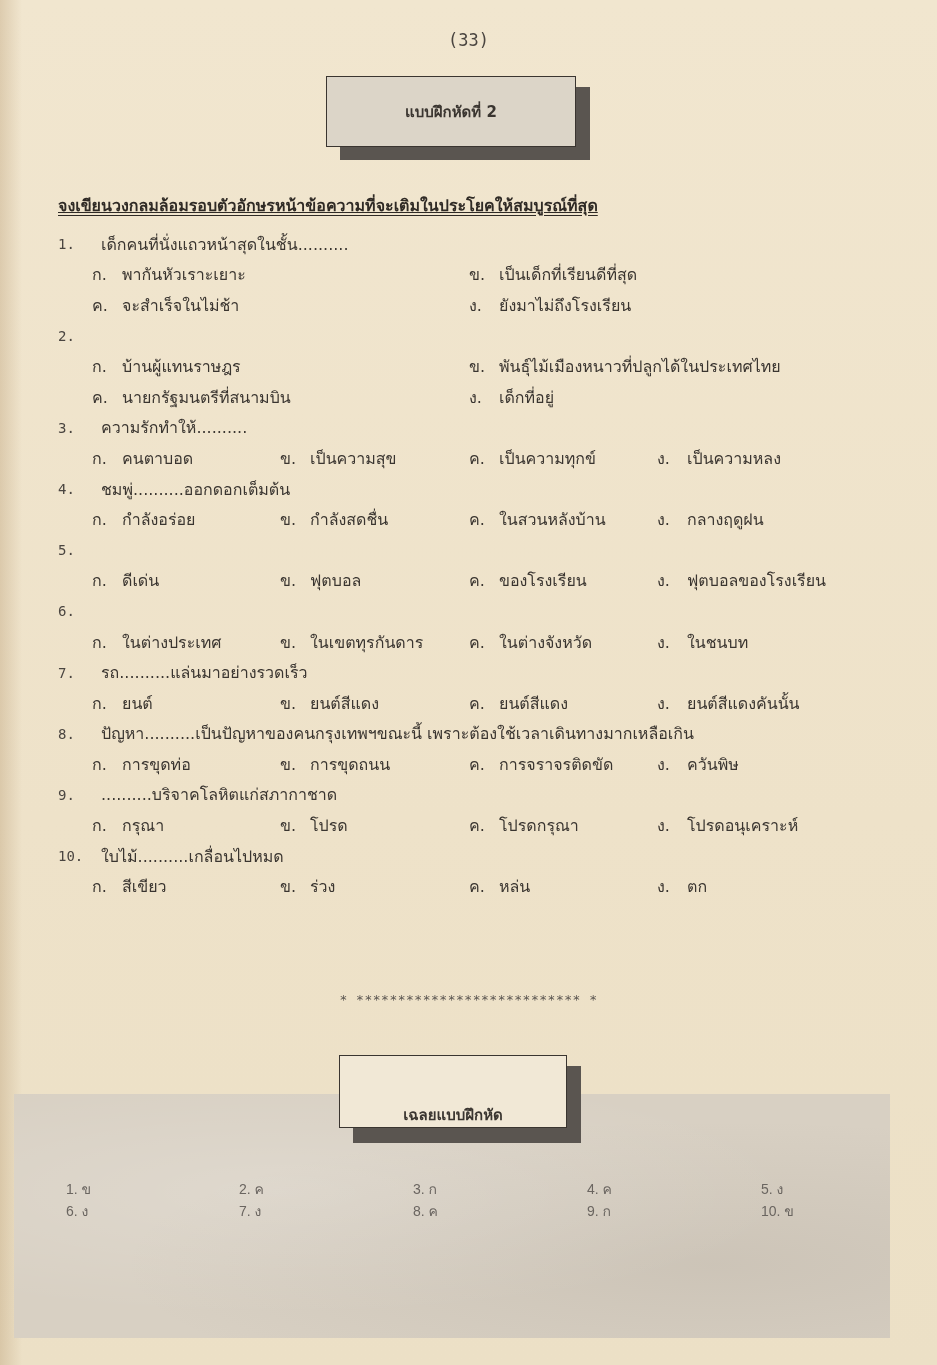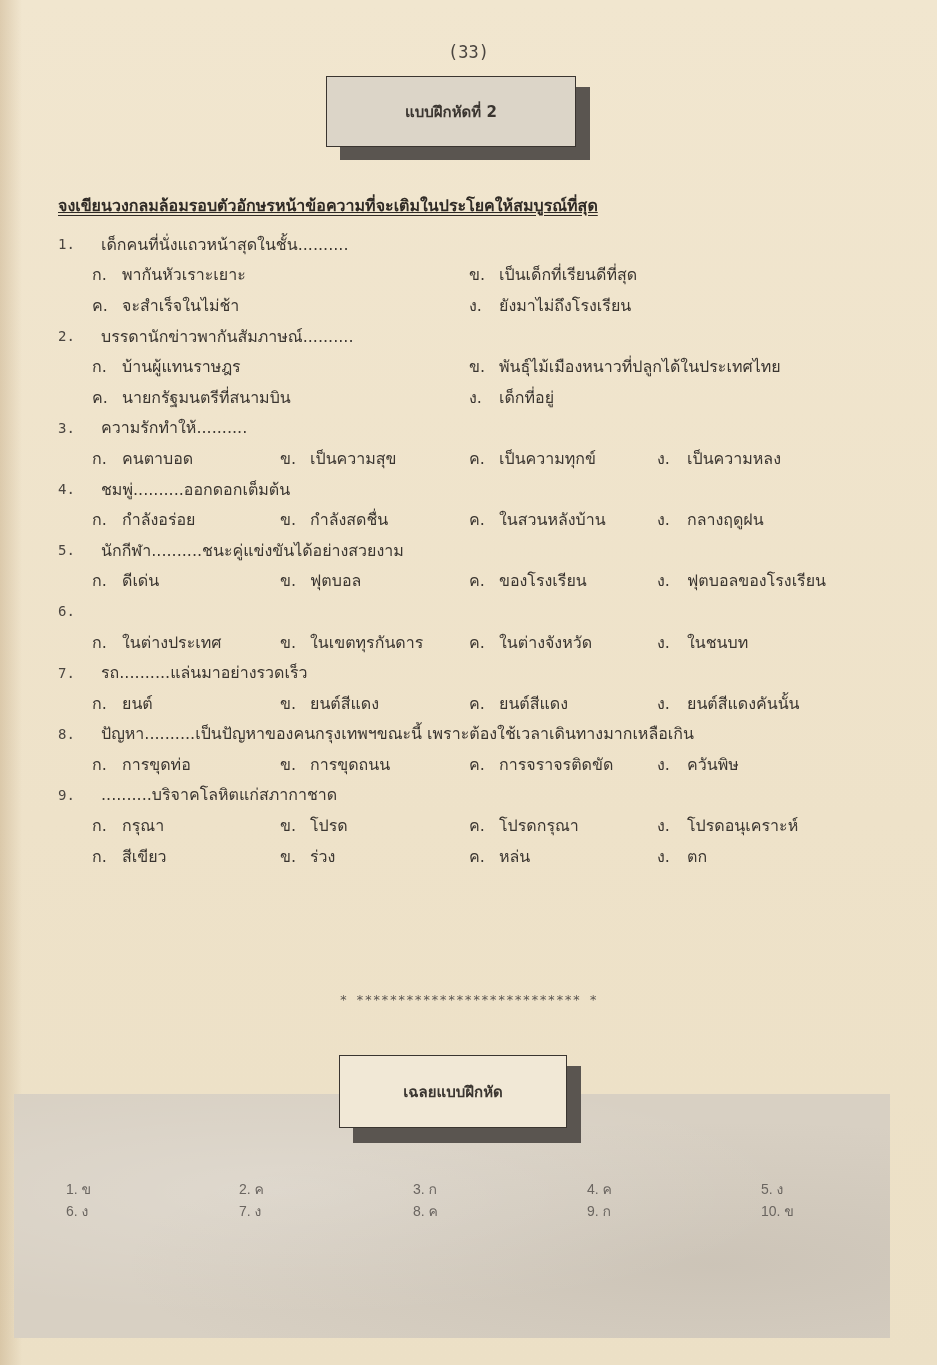--- a/index.html
+++ b/index.html
@@ -7,21 +7,21 @@
       width: 937px; height: 1365px; position: relative; overflow: hidden;
       background: #efe3cc;
       background-image:
         linear-gradient(90deg, rgba(150,110,60,0.22) 0px, rgba(150,110,60,0) 22px),
         linear-gradient(180deg, #f1e6cf 0%, #eee2c9 60%, #ece0c6 100%);
       font-family: "DejaVu Sans", sans-serif;
       color: #3a3530;
     }
     .page-number {
       position: absolute; top: 30px; left: 0; width: 937px; text-align: center;
-      font-family: "DejaVu Sans Mono", monospace; font-size: 17px; color: #4a4540; margin-top: 12px;
+      font-family: "DejaVu Sans Mono", monospace; font-size: 17px; color: #4a4540;
     }
     .title-box-wrap { position: absolute; }
     .title-box-shadow { position: absolute; background: #5a5550; }
     .title-box {
       position: absolute; border: 1.5px solid #3a3530;
       display: flex; align-items: center; justify-content: center;
       font-size: 15px; font-weight: bold; color: #3a3530;
     }
     .instruction {
       position: absolute; top: 193px; left: 58px;
@@ -93,21 +93,20 @@
         <span class="opt-text">จะสำเร็จในไม่ช้า</span>
       </div>
     <div class="opt">
         <span class="opt-label">ง.</span>
         <span class="opt-text">ยังมาไม่ถึงโรงเรียน</span>
       </div>
   </div>
 
   <div class="q-row">
     <span class="q-num">2.</span>
-    <span class="q-text">บรรดานักข่าวพากันสัมภาษณ์..........</span>
   </div>
   <div class="opt-row two">
     <div class="opt">
         <span class="opt-label">ก.</span>
         <span class="opt-text">บ้านผู้แทนราษฎร</span>
       </div>
     <div class="opt">
         <span class="opt-label">ข.</span>
         <span class="opt-text">พันธุ์ไม้เมืองหนาวที่ปลูกได้ในประเทศไทย</span>
       </div>
@@ -164,21 +163,20 @@
         <span class="opt-text">ในสวนหลังบ้าน</span>
       </div>
     <div class="opt">
         <span class="opt-label">ง.</span>
         <span class="opt-text">กลางฤดูฝน</span>
       </div>
   </div>
 
   <div class="q-row">
     <span class="q-num">5.</span>
-    <span class="q-text">นักกีฬา..........ชนะคู่แข่งขันได้อย่างสวยงาม</span>
   </div>
   <div class="opt-row four">
     <div class="opt">
         <span class="opt-label">ก.</span>
         <span class="opt-text">ดีเด่น</span>
       </div>
     <div class="opt">
         <span class="opt-label">ข.</span>
         <span class="opt-text">ฟุตบอล</span>
       </div>
@@ -276,20 +274,24 @@
     <div class="opt">
         <span class="opt-label">ค.</span>
         <span class="opt-text">โปรดกรุณา</span>
       </div>
     <div class="opt">
         <span class="opt-label">ง.</span>
         <span class="opt-text">โปรดอนุเคราะห์</span>
       </div>
   </div>
 
+  <div class="q-row">
+    <span class="q-num">10.</span>
+    <span class="q-text">ใบไม้..........เกลื่อนไปหมด</span>
+  </div>
   <div class="opt-row four">
     <div class="opt">
         <span class="opt-label">ก.</span>
         <span class="opt-text">สีเขียว</span>
       </div>
     <div class="opt">
         <span class="opt-label">ข.</span>
         <span class="opt-text">ร่วง</span>
       </div>
     <div class="opt">
@@ -302,21 +304,21 @@
       </div>
   </div>
 </div>
 
 <div class="separator">* *************************** *</div>
 
 <div class="answer-panel"></div>
 
 <div class="title-box-wrap" style="left:0;top:0;">
   <div class="title-box-shadow" style="left:353px;top:1066px;width:228px;height:77px;"></div>
-  <div class="title-box" style="left:339px;top:1055px;width:226px;height:71px;background:#f1e8d6;">
+  <div class="title-box" style="left:339px;top:1055px;width:226px;height:71px;background:#f1e8d6;align-items:flex-end;">
     <span>เฉลยแบบฝึกหัด</span>
   </div>
 </div>
 
 <div class="answer-grid">
   <span class="ans">1. ข</span>
   <span class="ans">2. ค</span>
   <span class="ans">3. ก</span>
   <span class="ans">4. ค</span>
   <span class="ans">5. ง</span>

